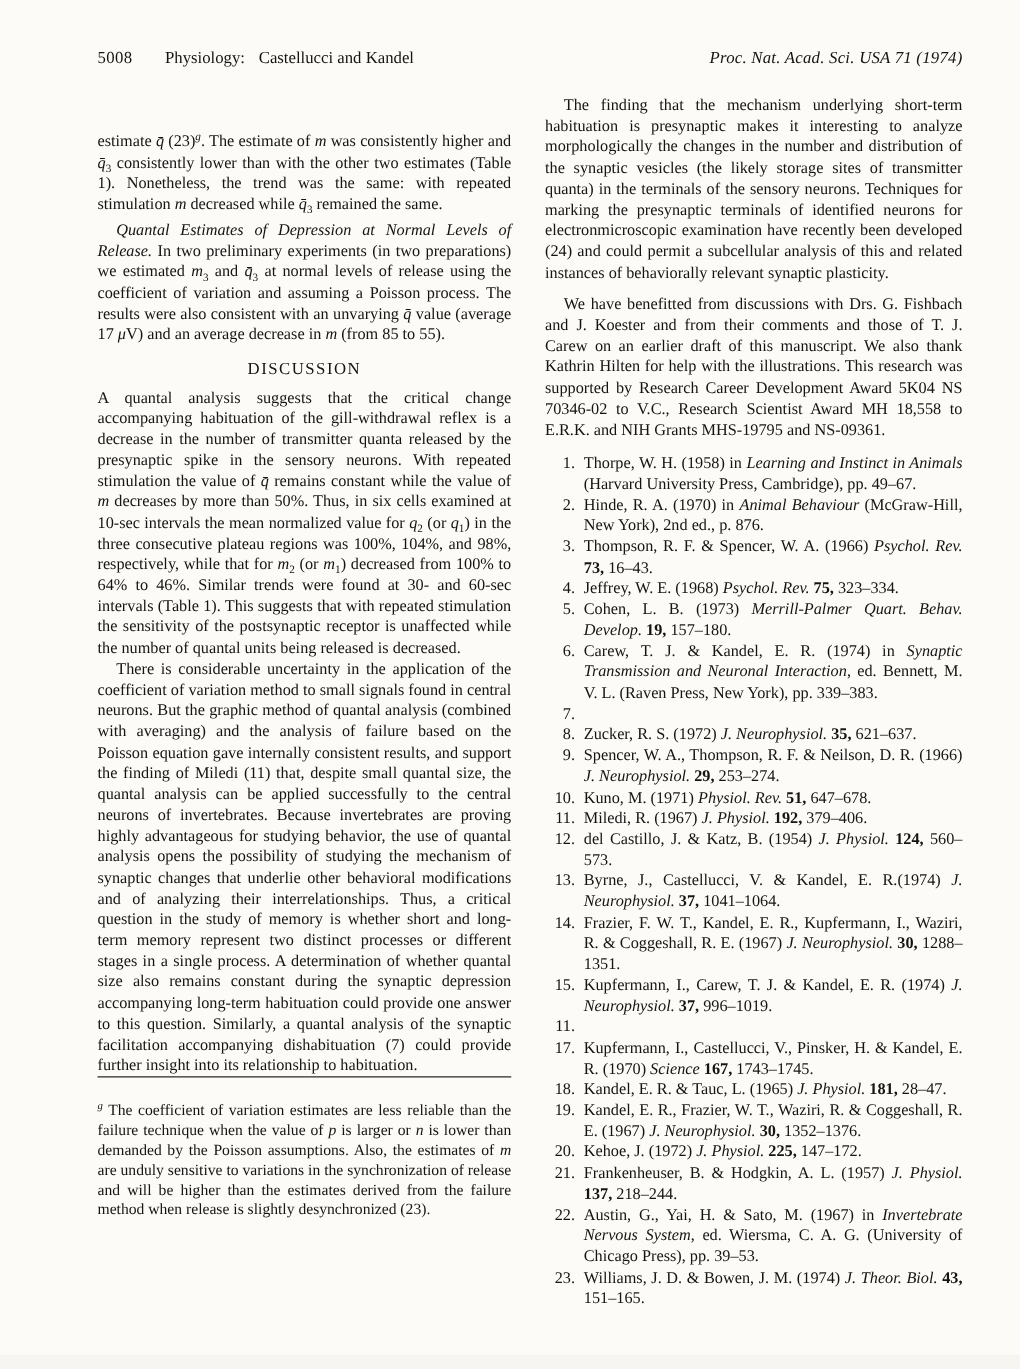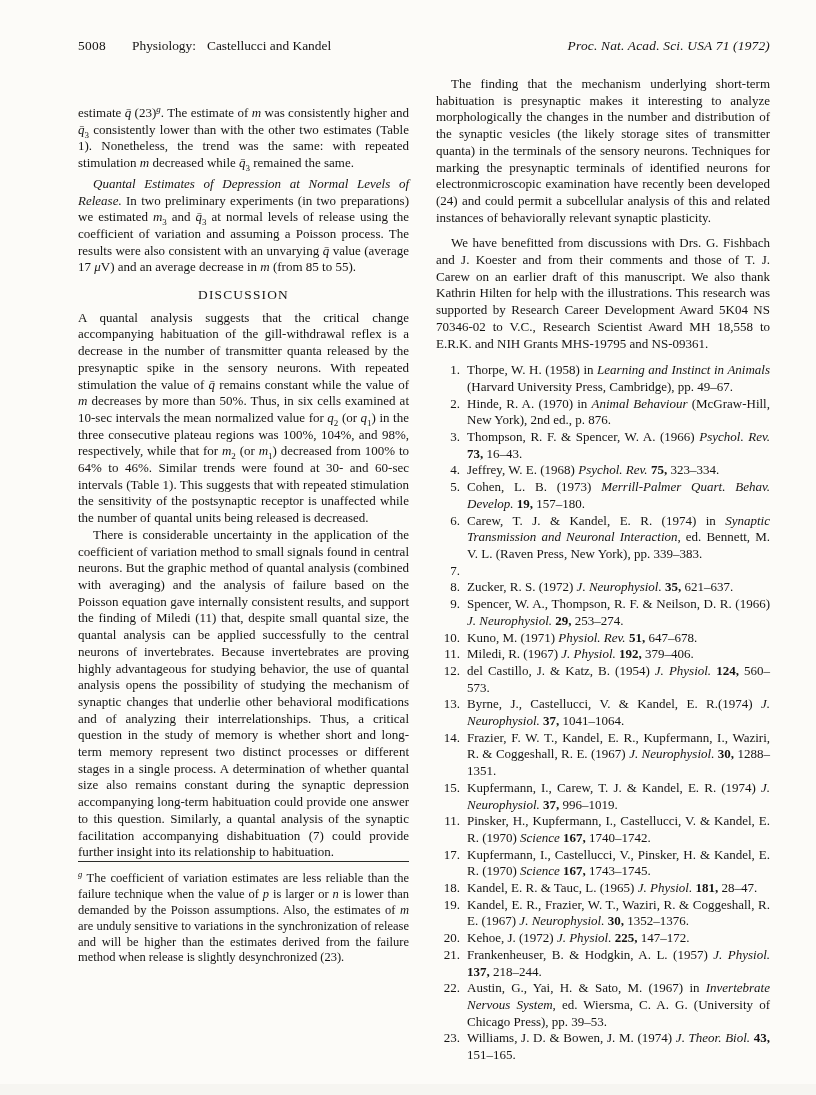--- a/index.html
+++ b/index.html
@@ -53,21 +53,21 @@
 
   .it { font-style: italic; }
   .bf { font-weight: bold; }
   sup, sub { line-height: 0; font-size: 69%; }
   sup { vertical-align: super; }
   sub { vertical-align: sub; }
 
   .footnote {
     margin-top: auto;
     border-top: 1.4px solid #2a2a28;
-    padding-top: 9px;
+    padding-top: 19px;
     font-size: 12.5px;
     line-height: 15.9px;
   }
 
   .ack { margin-top: 9px; }
   .references { margin-top: 10px; }
   .ref-item { display: flex; }
   .ref-num {
     flex: 0 0 24px;
     text-align: right;
@@ -83,21 +83,21 @@
 <body>
 
 <div class="page">
 
   <div class="running-header">
     <div class="rh-left">
       <span class="rh-pageno">5008</span>
       <span class="rh-section">Physiology:</span>
       <span class="rh-authors">Castellucci and Kandel</span>
     </div>
-    <div class="rh-journal">Proc. Nat. Acad. Sci. USA 71 (1972)</div>
+    <div class="rh-journal">Proc. Nat. Acad. Sci. USA 71 (1974)</div>
   </div>
 
   <div class="cols">
 
     <div class="col col-left">
       <p>estimate <span class="it">q̄</span> (23)<sup class="it">g</sup>. The estimate of <span class="it">m</span> was consistently higher and <span class="it">q̄</span><sub>3</sub> consistently lower than with the other two estimates (Table 1). Nonetheless, the trend was the same: with repeated stimulation <span class="it">m</span> decreased while <span class="it">q̄</span><sub>3</sub> remained the same.</p>
       <p class="indent sp-before"><span class="it">Quantal Estimates of Depression at Normal Levels of Release.</span> In two preliminary experiments (in two preparations) we estimated <span class="it">m</span><sub>3</sub> and <span class="it">q̄</span><sub>3</sub> at normal levels of release using the coefficient of variation and assuming a Poisson process. The results were also consistent with an unvarying <span class="it">q̄</span> value (average 17 <span class="it">μ</span>V) and an average decrease in <span class="it">m</span> (from 85 to 55).</p>
       <h2 class="section-heading">DISCUSSION</h2>
       <p>A quantal analysis suggests that the critical change accompanying habituation of the gill-withdrawal reflex is a decrease in the number of transmitter quanta released by the presynaptic spike in the sensory neurons. With repeated stimulation the value of <span class="it">q̄</span> remains constant while the value of <span class="it">m</span> decreases by more than 50%. Thus, in six cells examined at 10-sec intervals the mean normalized value for <span class="it">q</span><sub>2</sub> (or <span class="it">q</span><sub>1</sub>) in the three consecutive plateau regions was 100%, 104%, and 98%, respectively, while that for <span class="it">m</span><sub>2</sub> (or <span class="it">m</span><sub>1</sub>) decreased from 100% to 64% to 46%. Similar trends were found at 30- and 60-sec intervals (Table 1). This suggests that with repeated stimulation the sensitivity of the postsynaptic receptor is unaffected while the number of quantal units being released is decreased.</p>
       <p class="indent">There is considerable uncertainty in the application of the coefficient of variation method to small signals found in central neurons. But the graphic method of quantal analysis (combined with averaging) and the analysis of failure based on the Poisson equation gave internally consistent results, and support the finding of Miledi (11) that, despite small quantal size, the quantal analysis can be applied successfully to the central neurons of invertebrates. Because invertebrates are proving highly advantageous for studying behavior, the use of quantal analysis opens the possibility of studying the mechanism of synaptic changes that underlie other behavioral modifications and of analyzing their interrelationships. Thus, a critical question in the study of memory is whether short and long-term memory represent two distinct processes or different stages in a single process. A determination of whether quantal size also remains constant during the synaptic depression accompanying long-term habituation could provide one answer to this question. Similarly, a quantal analysis of the synaptic facilitation accompanying dishabituation (7) could provide further insight into its relationship to habituation.</p>
@@ -162,21 +162,20 @@
           <div class="ref-item">
             <div class="ref-num">14.</div>
             <div class="ref-text">Frazier, F. W. T., Kandel, E. R., Kupfermann, I., Waziri, R. &amp; Coggeshall, R. E. (1967) <span class="it">J. Neurophysiol.</span> <span class="bf">30,</span> 1288–1351.</div>
           </div>
           <div class="ref-item">
             <div class="ref-num">15.</div>
             <div class="ref-text">Kupfermann, I., Carew, T. J. &amp; Kandel, E. R. (1974) <span class="it">J. Neurophysiol.</span> <span class="bf">37,</span> 996–1019.</div>
           </div>
           <div class="ref-item">
             <div class="ref-num">11.</div>
-            <div class="ref-text">Pinsker, H., Kupfermann, I., Castellucci, V. &amp; Kandel, E. R. (1970) <span class="it">Science</span> <span class="bf">167,</span> 1740–1742.</div>
           </div>
           <div class="ref-item">
             <div class="ref-num">17.</div>
             <div class="ref-text">Kupfermann, I., Castellucci, V., Pinsker, H. &amp; Kandel, E. R. (1970) <span class="it">Science</span> <span class="bf">167,</span> 1743–1745.</div>
           </div>
           <div class="ref-item">
             <div class="ref-num">18.</div>
             <div class="ref-text">Kandel, E. R. &amp; Tauc, L. (1965) <span class="it">J. Physiol.</span> <span class="bf">181,</span> 28–47.</div>
           </div>
           <div class="ref-item">

